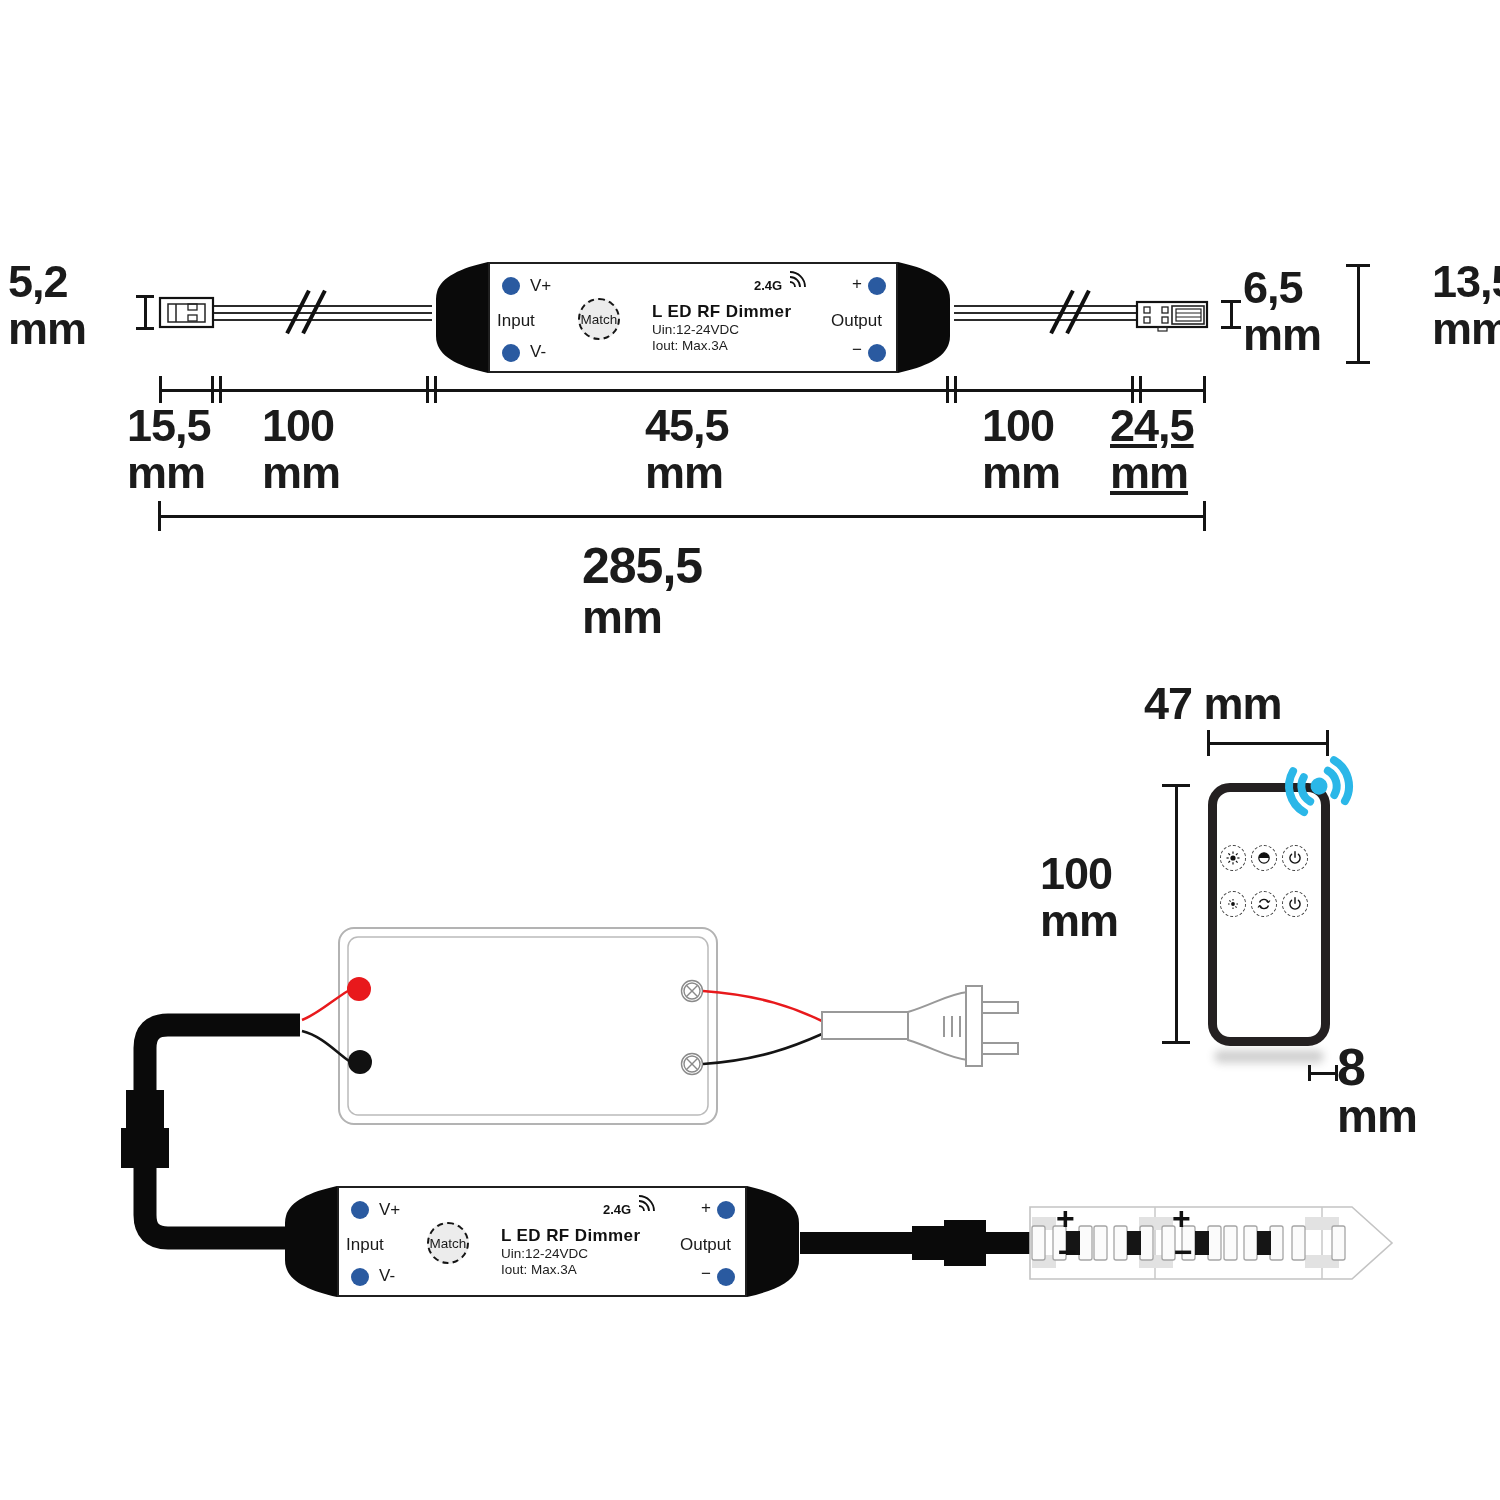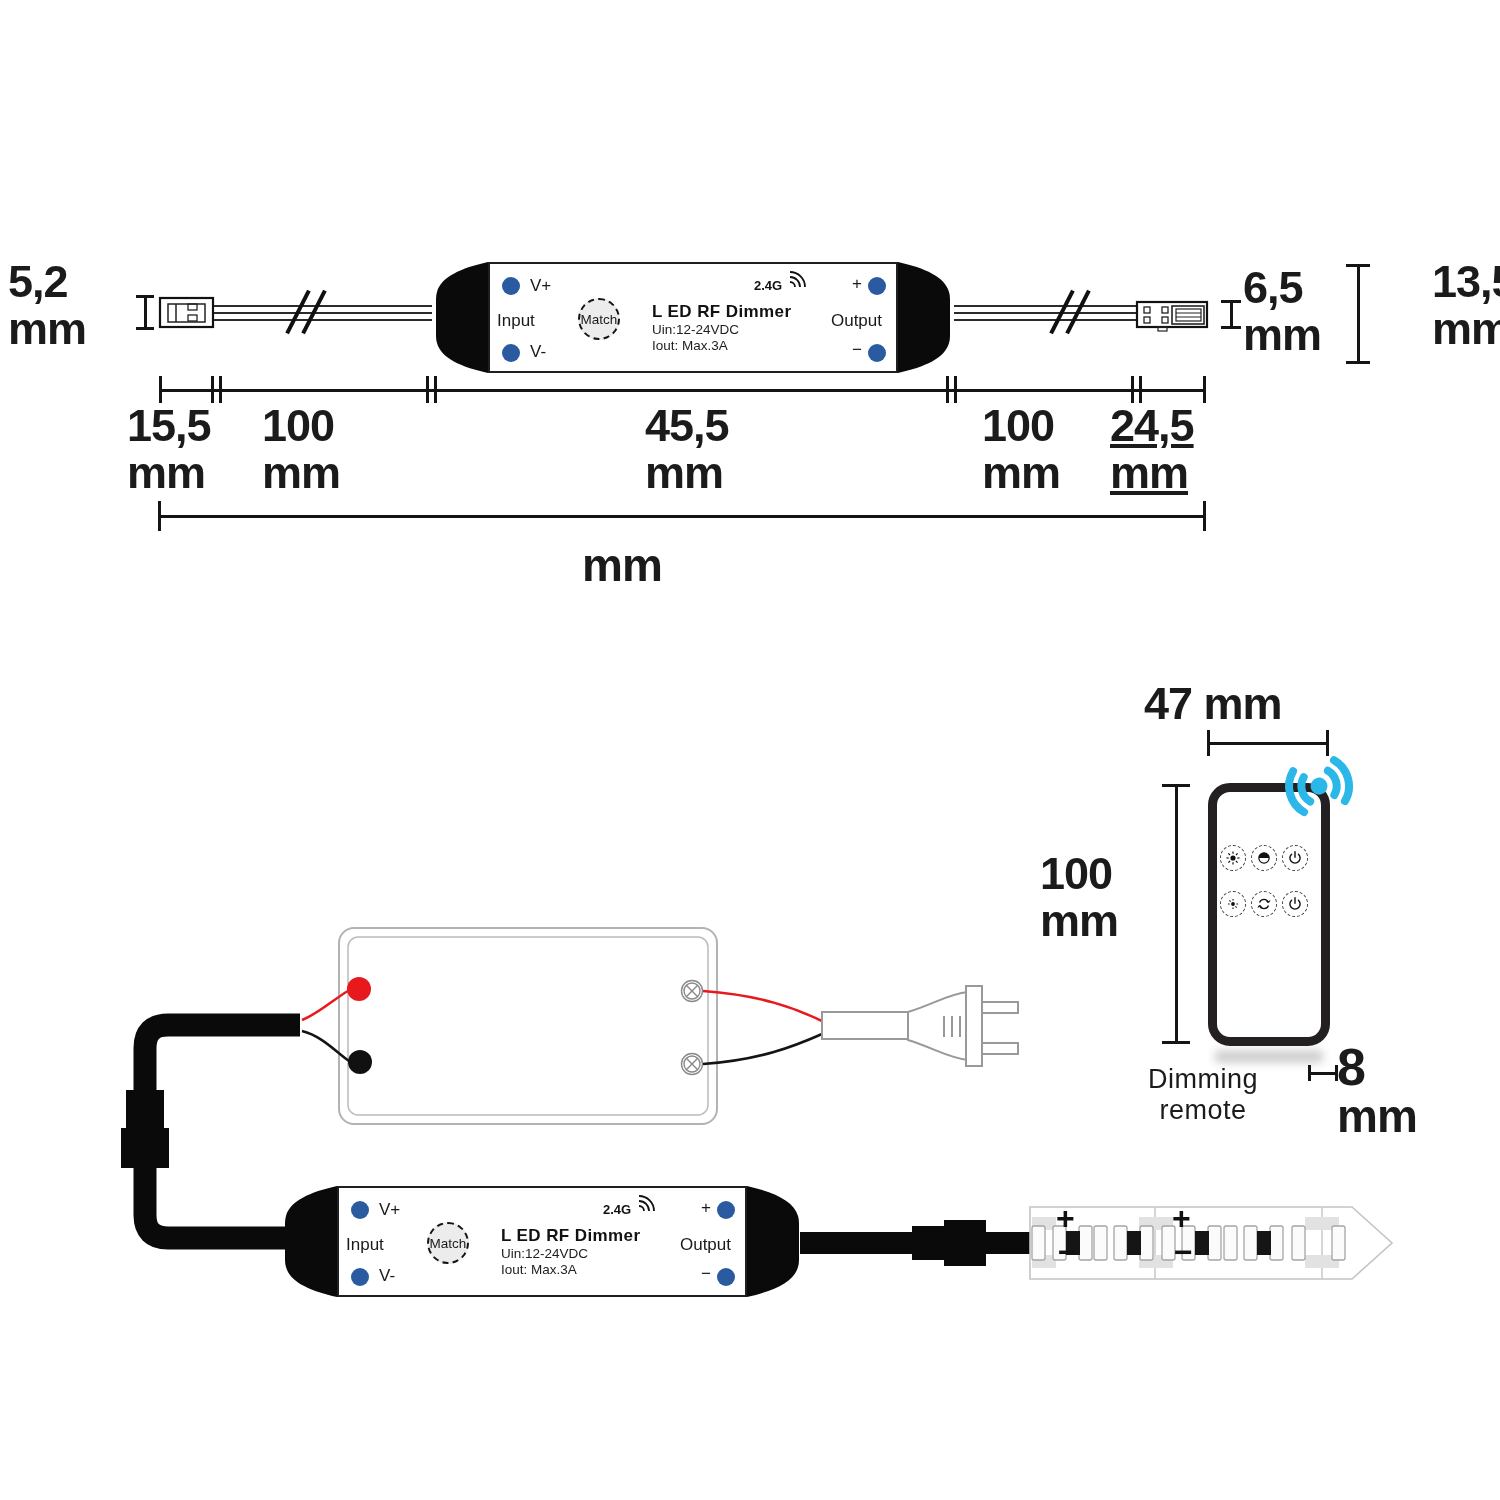--- a/index.html
+++ b/index.html
@@ -170,20 +170,21 @@
   </div>
   <div class="dim-label" style="left:1110px;top:402px;width:120px;text-decoration:underline;">
     <div class="v">24,5</div>
     <div class="u">mm</div>
   </div>
 
   <div class="dline-h" style="left:160px;top:515px;width:1045px;"></div>
   <div class="tick" style="left:158px;top:501px;height:30px;"></div>
   <div class="tick" style="left:1203px;top:501px;height:30px;"></div>
   <div class="dim-label big" style="left:582px;top:540px;width:200px;">
+    <div class="v">285,5</div>
     <div class="u">mm</div>
   </div>
 
   <svg class="abs" style="left:95px;top:970px;" width="260" height="330" viewBox="0 0 260 330">
     <path d="M205,55 H73 Q50,55 50,78 V245 Q50,268 73,268 H195" fill="none" stroke="#0a0a0a" stroke-width="23"></path>
     <rect x="31" y="120" width="38" height="38" fill="#0a0a0a"></rect>
     <rect x="26" y="158" width="48" height="40" fill="#0a0a0a"></rect>
   </svg>
 
   <svg class="abs" style="left:290px;top:920px;" width="760" height="260" viewBox="0 0 760 260">
@@ -379,21 +380,20 @@
       <path d="M-4.5,1.5 L-6,3.5 M-4.5,1.5 L-2.5,2.8" stroke="#111" stroke-width="1.1" fill="none"></path>
     </svg>
   </div>
   <div class="remote-btn" style="left:1282px;top:891px;">
     <svg width="18" height="18" viewBox="-9 -9 18 18">
       <path d="M-3.4,-3.8 A5.1,5.1 0 1 0 3.4,-3.8" fill="none" stroke="#111" stroke-width="1.4" stroke-linecap="round"></path>
       <line y1="-6.3" y2="-0.8" stroke="#111" stroke-width="1.4" stroke-linecap="round"></line>
     </svg>
   </div>
 
-  <div class="caption" style="left:1108px;top:1064px;width:190px;text-align:center;">Dimming remote</div>
   <div class="dline-h" style="left:1310px;top:1072px;width:26px;height:2.5px;"></div>
   <div class="dline-v" style="left:1308px;top:1065px;height:16px;width:2.5px;"></div>
   <div class="dline-v" style="left:1335px;top:1065px;height:16px;width:2.5px;"></div>
   <div class="dim-label d8" style="left:1337px;top:1042px;width:95px;">
     <div class="v">8</div>
     <div class="u">mm</div>
   </div>
 
 </div>
 

